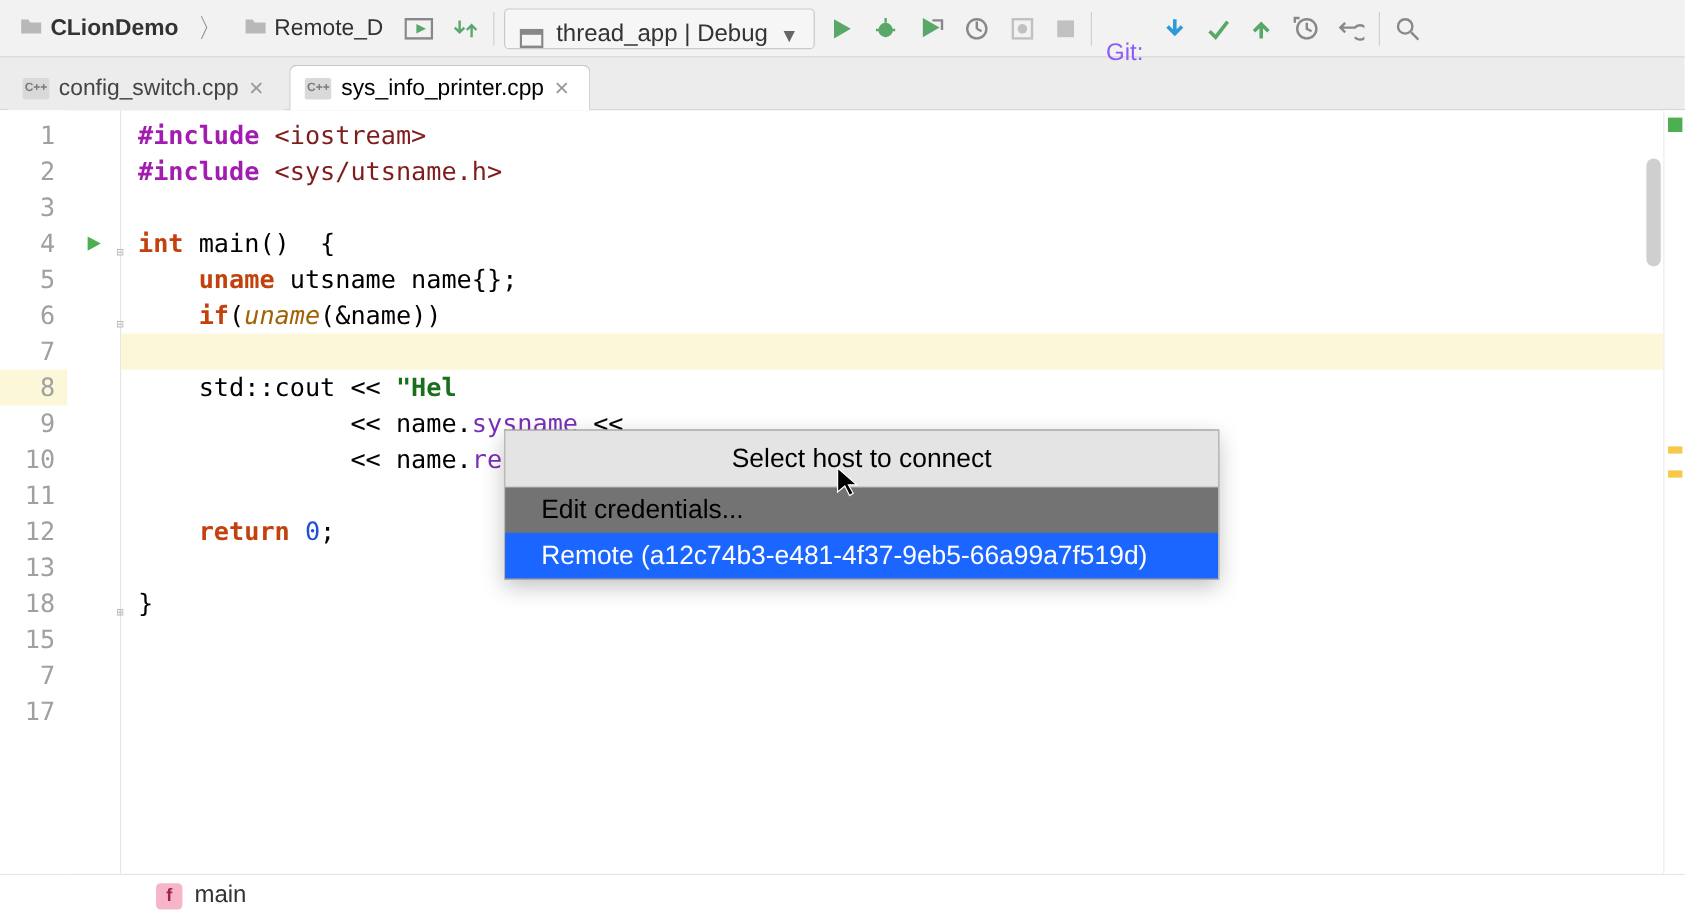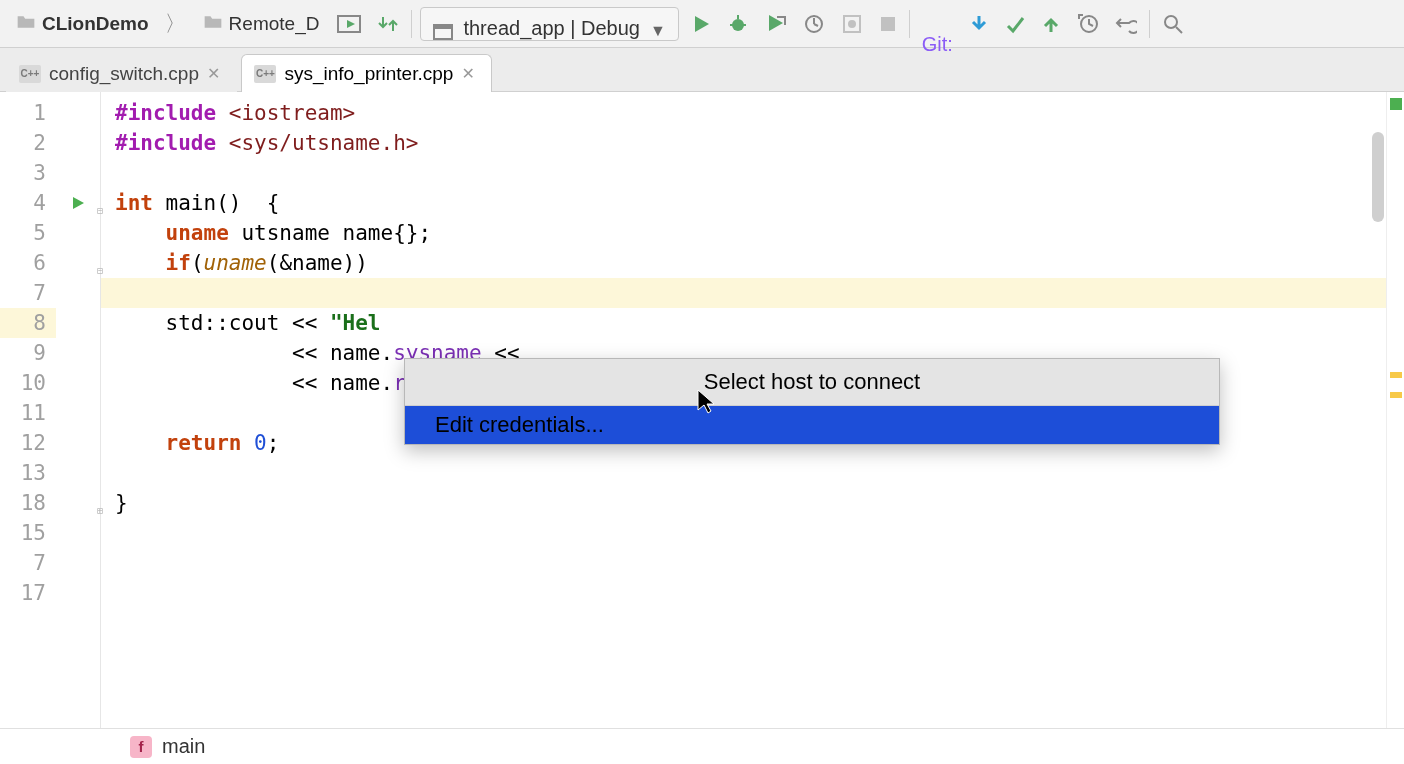--- a/index.html
+++ b/index.html
@@ -115,25 +115,25 @@
     width: 18px; background: #fff; position: relative;
     border-left: 1px solid #eee;
   }
   .err-strip .m { position:absolute; right:2px; width:12px; height:6px; }
   .m.green { background:#4caf50; top:6px; height:12px; }
   .m.y1 { background:#f7c948; top:280px; }
   .m.y2 { background:#f7c948; top:300px; }
   
   .popup {
     position: absolute;
-    left: 404px; top: 266px;
-    width: 816px;
+    left: 420px; top: 266px;
+    width: 596px;
     border: 1px solid #b8b8b8;
     box-shadow: 0 6px 18px rgba(0,0,0,0.25);
-    background: #1d4ed8;
+    background: #737373;
     font-size: 22px;
     z-index: 50;
   }
   .popup .p-title {
     background: #e4e4e4;
     text-align: center;
     padding: 10px 0;
     border-bottom: 1px solid #cfcfcf;
   }
   .popup .p-item {
@@ -363,20 +363,21 @@
   <div class="err-strip">
     <div class="m green"></div>
     <div class="m y1"></div>
     <div class="m y2"></div>
   </div>
 
   <div class="popup">
     <div class="p-title">Select host to connect</div>
     <div id="popup-items">
         <div class="p-item">Edit credentials...</div>
+        <div class="p-item selected">Remote (a12c74b3-e481-4f37-9eb5-66a99a7f519d)</div>
       </div>
   </div>
   <div class="fake-cursor">
     <svg width="22" height="26" viewBox="0 0 22 26">
         <path d="M2 2 L2 22 L8 17 L12 25 L15 23 L11 16 L18 16 Z" fill="#000" stroke="#fff" stroke-width="1"></path>
       </svg>
   </div>
 </div>
 
 <div class="crumbbar">

